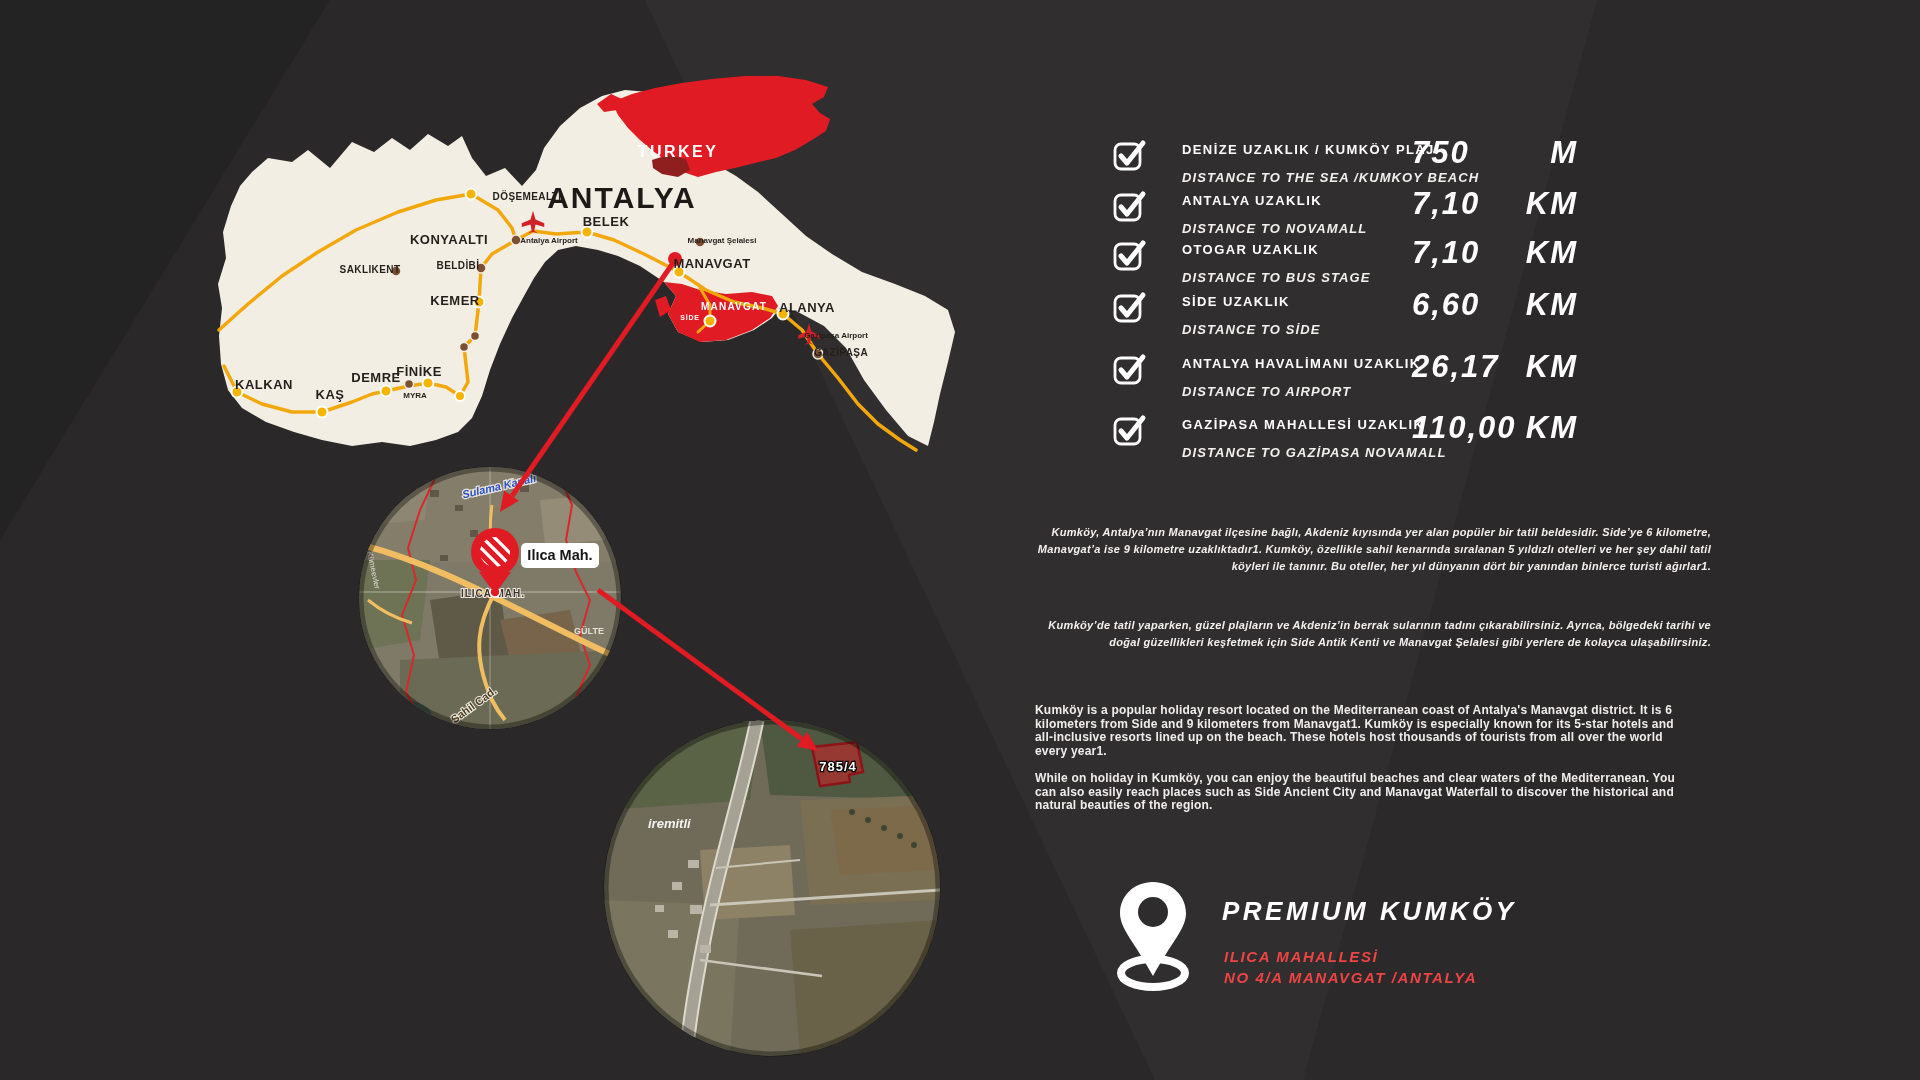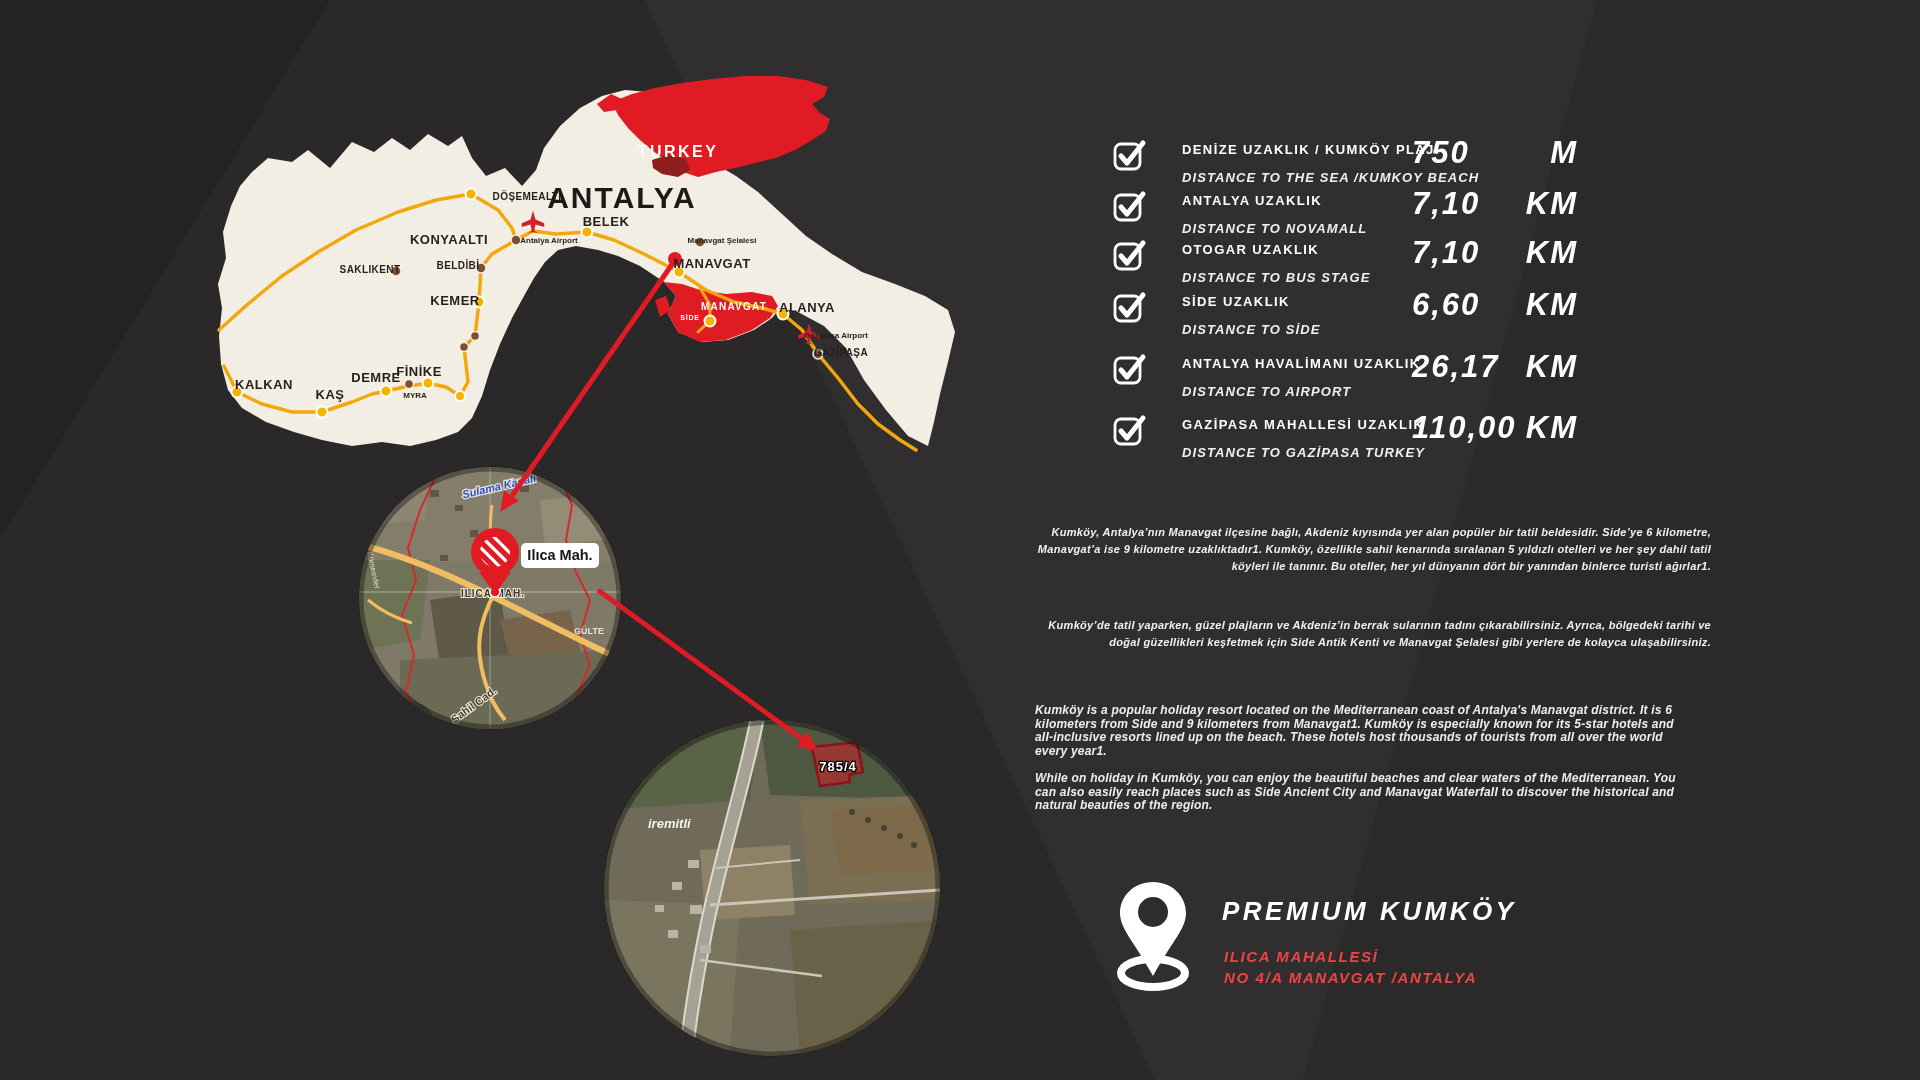--- a/index.html
+++ b/index.html
@@ -18,21 +18,21 @@
   .dlabels{position:absolute;left:70px;top:4px;}
   .dl-tr{font-size:13px;font-weight:700;letter-spacing:1.4px;color:#fff;white-space:nowrap;}
   .dl-en{font-size:13px;font-weight:700;font-style:italic;letter-spacing:1.1px;color:#f2f0ee;white-space:nowrap;margin-top:13px;}
   .dval{position:absolute;right:0;top:-3px;display:flex;font-style:italic;font-weight:700;}
   .dnum{width:104px;text-align:left;font-size:31px;letter-spacing:2px;}
   .dunit{width:62px;text-align:right;font-size:31px;letter-spacing:2px;}
 
   
   .para-tr{position:absolute;left:1035px;width:676px;font-style:italic;font-weight:600;
     font-size:11px;line-height:17px;letter-spacing:.3px;color:#f3f1ee;text-align:right;}
-  .para-en{position:absolute;left:1035px;width:660px;font-style:italic;font-weight:700;
+  .para-en{position:absolute;left:1035px;width:660px;font-weight:700;
     font-size:12px;line-height:13.5px;letter-spacing:.2px;color:#f0eeec;}
 
   
   .pin-wrap{position:absolute;left:1112px;top:878px;}
   .brand{position:absolute;left:1222px;top:896px;font-style:italic;font-weight:700;
     font-size:26px;letter-spacing:3.5px;color:#fff;white-space:nowrap;}
   .addr{position:absolute;left:1224px;top:946px;font-style:italic;font-weight:700;
     font-size:15px;line-height:21px;letter-spacing:1.6px;color:#ef4444;white-space:nowrap;}
 
   
@@ -348,21 +348,21 @@
   </div>
 </div>
 
 <div class="overlay dist-row" style="top:413px">
   <svg class="cb" width="36" height="34" viewBox="0 0 36 34">
     <rect x="3" y="6" width="25" height="25" rx="6" fill="none" stroke="#fff" stroke-width="2.8"></rect>
     <path d="M9,18 L15,25 L31,5" fill="none" stroke="#fff" stroke-width="5" stroke-linecap="round" stroke-linejoin="round"></path>
   </svg>
   <div class="dlabels">
     <div class="dl-tr">GAZİPASA MAHALLESİ UZAKLIK</div>
-    <div class="dl-en">DISTANCE TO GAZİPASA TURKEY</div>
+    <div class="dl-en">DISTANCE TO GAZİPASA NOVAMALL</div>
   </div>
   <div class="dval">
     <span class="dnum">110,00</span>
     <span class="dunit">KM</span>
   </div>
 </div>
 
 <div class="overlay para-tr" style="top:524px">Kumköy, Antalya’nın Manavgat ilçesine bağlı, Akdeniz kıyısında yer alan popüler bir tatil beldesidir. Side’ye 6 kilometre, Manavgat’a ise 9 kilometre uzaklıktadır1. Kumköy, özellikle sahil kenarında sıralanan 5 yıldızlı otelleri ve her şey dahil tatil köyleri ile tanınır. Bu oteller, her yıl dünyanın dört bir yanından binlerce turisti ağırlar1.</div>
 <div class="overlay para-tr" style="top:617px">Kumköy’de tatil yaparken, güzel plajların ve Akdeniz’in berrak sularının tadını çıkarabilirsiniz. Ayrıca, bölgedeki tarihi ve doğal güzellikleri keşfetmek için Side Antik Kenti ve Manavgat Şelalesi gibi yerlere de kolayca ulaşabilirsiniz.</div>
 <div class="overlay para-en" style="top:704px">Kumköy is a popular holiday resort located on the Mediterranean coast of Antalya's Manavgat district. It is 6 kilometers from Side and 9 kilometers from Manavgat1. Kumköy is especially known for its 5-star hotels and all-inclusive resorts lined up on the beach. These hotels host thousands of tourists from all over the world every year1.</div>

